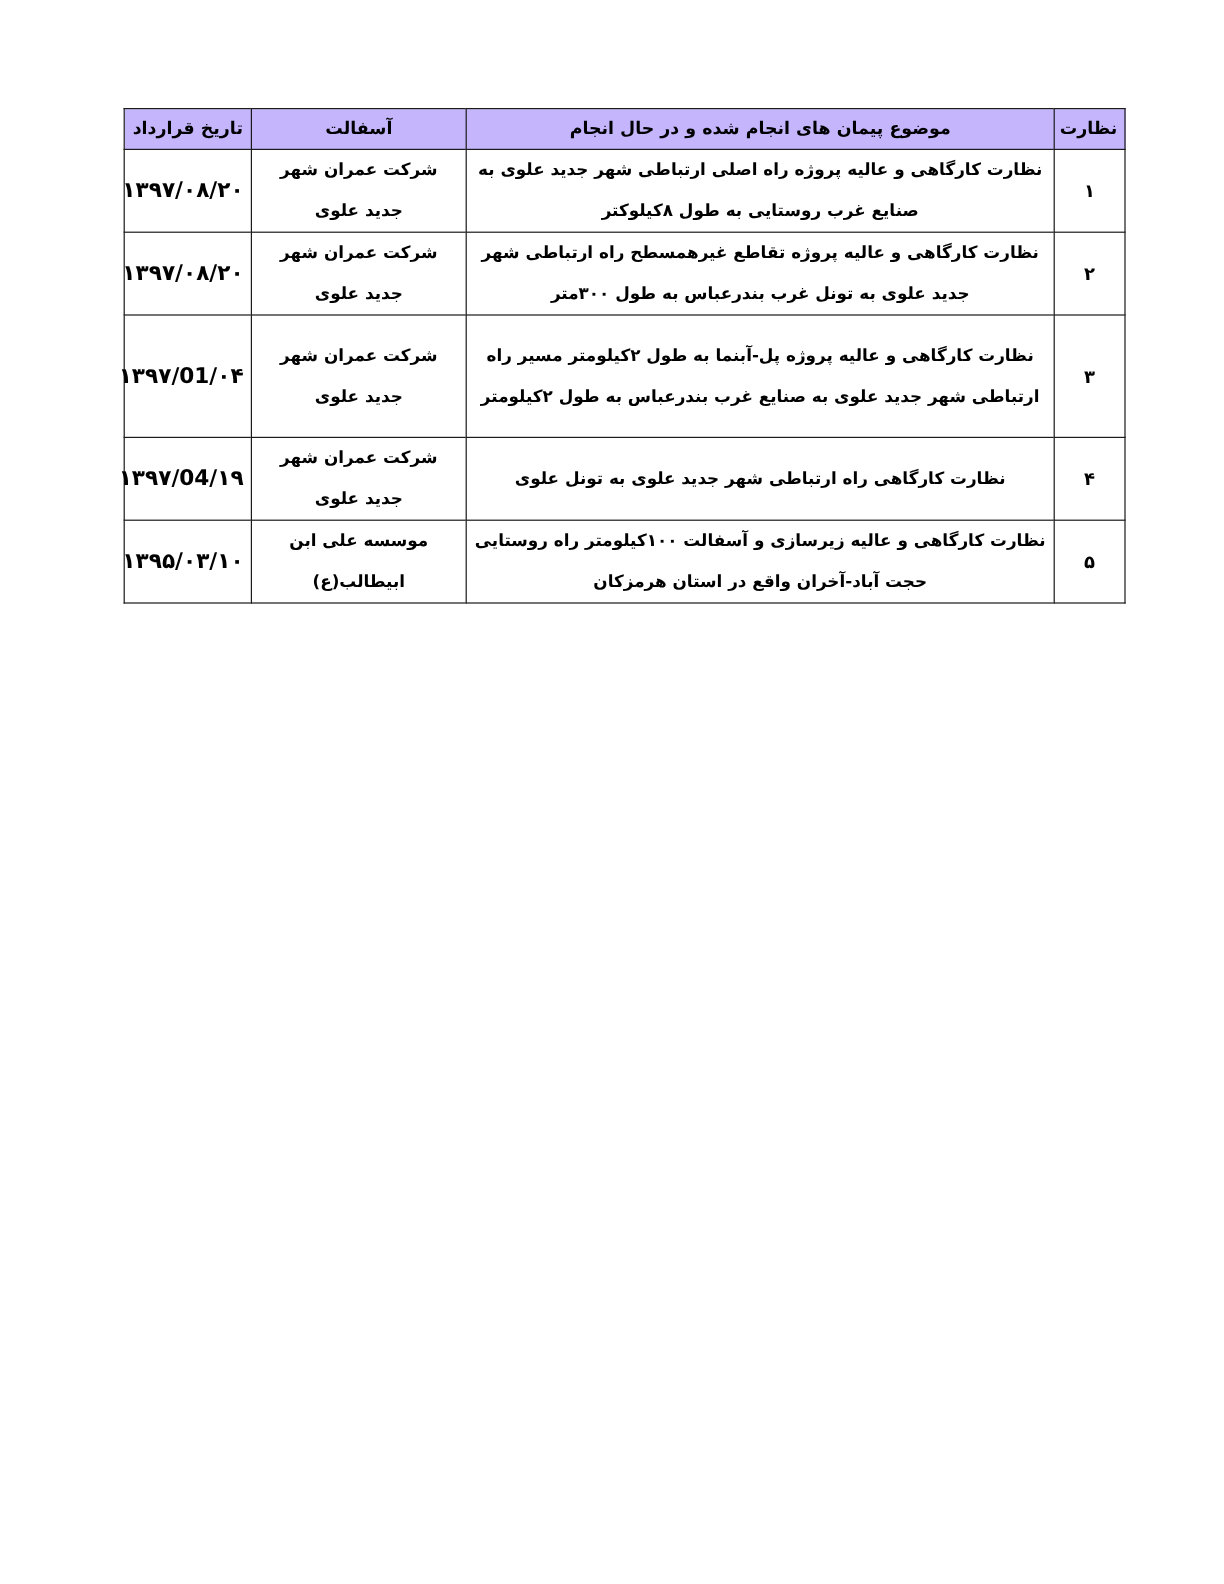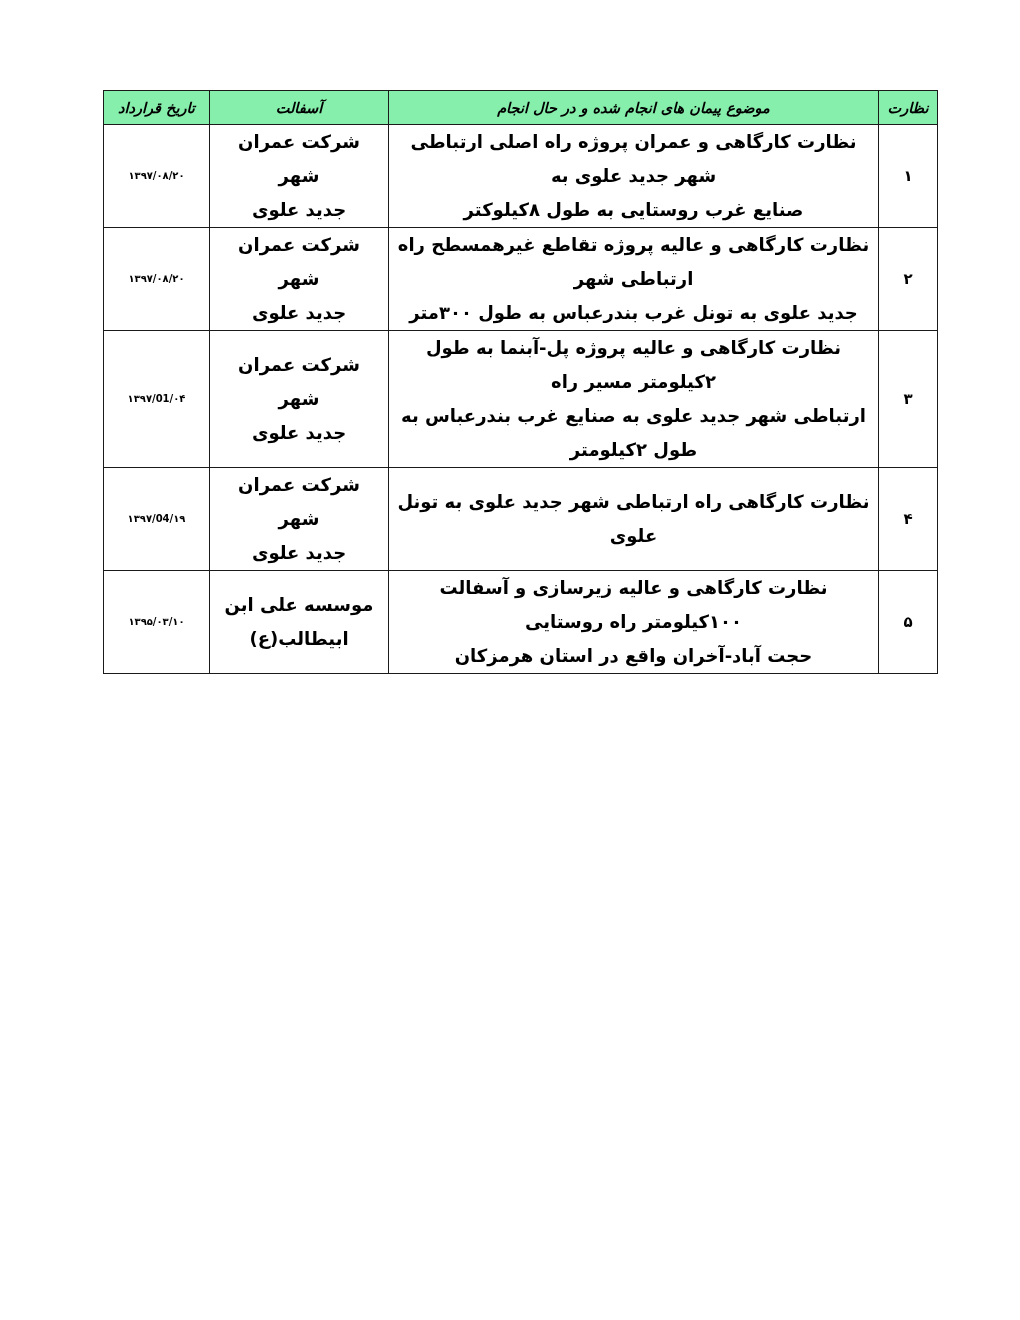--- a/index.html
+++ b/index.html
@@ -5,27 +5,27 @@
   html, body { margin:0; padding:0; background:#ffffff; }
   body { width:1020px; height:1320px; position:relative; overflow:hidden;
          font-family:"DejaVu Sans", sans-serif; color:#000; }
   .page { position:absolute; left:0; top:0; width:1020px; height:1320px; background:#fff; }
   table.contracts {
     position:absolute; left:103px; top:90px; width:834px;
     border-collapse:collapse; direction:rtl; table-layout:fixed;
   }
   table.contracts th, table.contracts td {
     border:1.6px solid #1a1a1a; text-align:center; vertical-align:middle;
-    padding:0 6px; font-weight:bold; font-size:18px; line-height:34px;
+    padding:0 6px; font-weight:bold; font-size:14px; line-height:34px;
   }
   table.contracts th {
-    background:#86efac; height:33px; line-height:30px; font-size:14.5px;font-style:italic;
+    background:#c4b5fd; height:33px; line-height:30px; font-size:14.5px;
   }
   table.contracts td.num { font-size:15px; }
-  table.contracts td.date { direction:rtl; font-size:10px; letter-spacing:0.5px; }
+  table.contracts td.date { direction:rtl; font-size:18px; letter-spacing:0.5px; }
   .r1 td { height:68px; }
   .r2 td { height:68px; }
   .r3 td { height:101px; }
   .r4 td { height:67px; }
   .r5 td { height:68px; }
   .line { display:block; }
   col.c-num { width:59px; }
   col.c-subj { width:490px; }
   col.c-emp { width:179px; }
   col.c-date { width:106px; }
@@ -46,21 +46,21 @@
         <th>نظارت</th>
         <th>موضوع پیمان های انجام شده و در حال انجام</th>
         <th>آسفالت</th>
         <th>تاریخ قرارداد</th>
       </tr>
     </thead>
     <tbody>
       <tr class="r1">
         <td class="num">۱</td>
         <td>
-          <span class="line">نظارت کارگاهی و عمران پروژه راه اصلی ارتباطی شهر جدید علوی به</span>
+          <span class="line">نظارت کارگاهی و عالیه پروژه راه اصلی ارتباطی شهر جدید علوی به</span>
           <span class="line">صنایع غرب روستایی به طول ۸کیلوکتر</span>
         </td>
         <td>
           <span class="line">شرکت عمران شهر</span>
           <span class="line">جدید علوی</span>
         </td>
         <td class="date">۱۳۹۷/۰۸/۲۰</td>
       </tr>
       <tr class="r2">
         <td class="num">۲</td>

